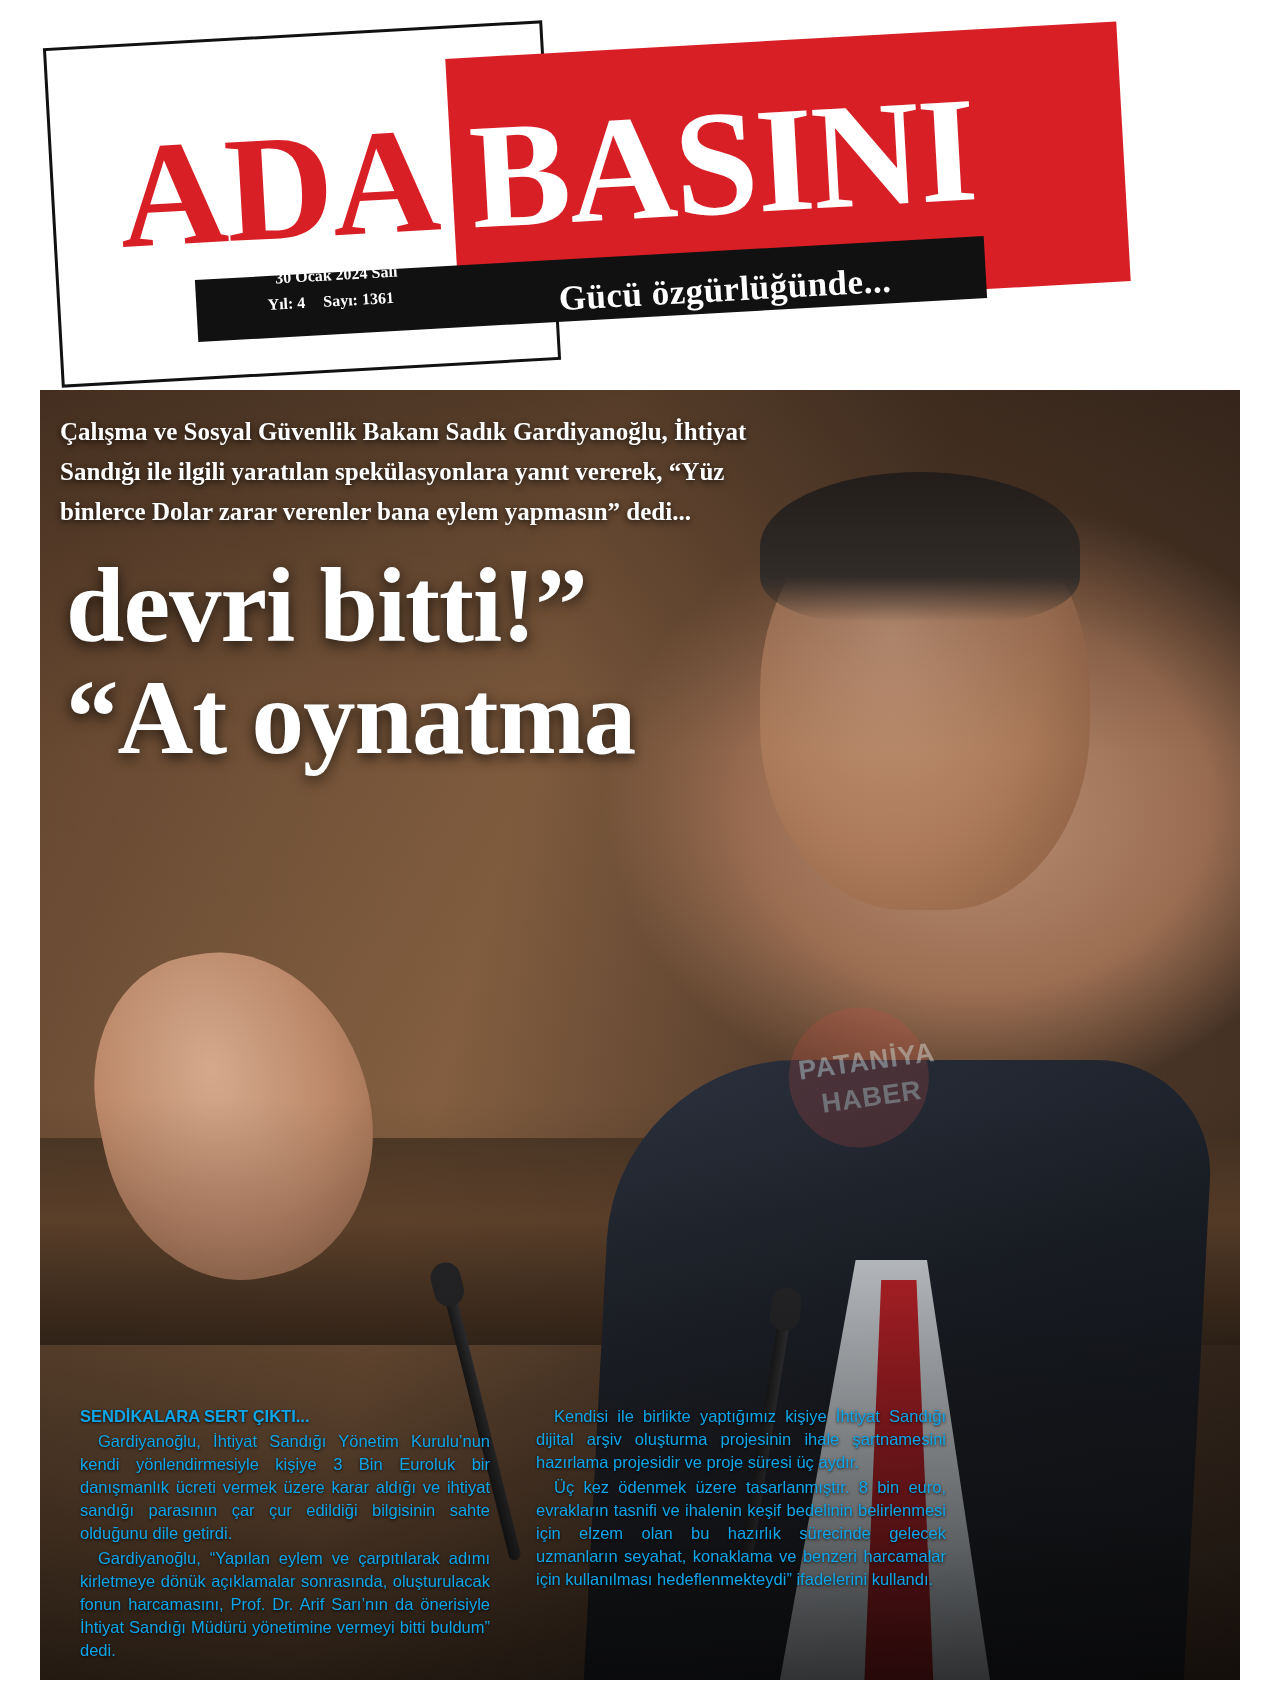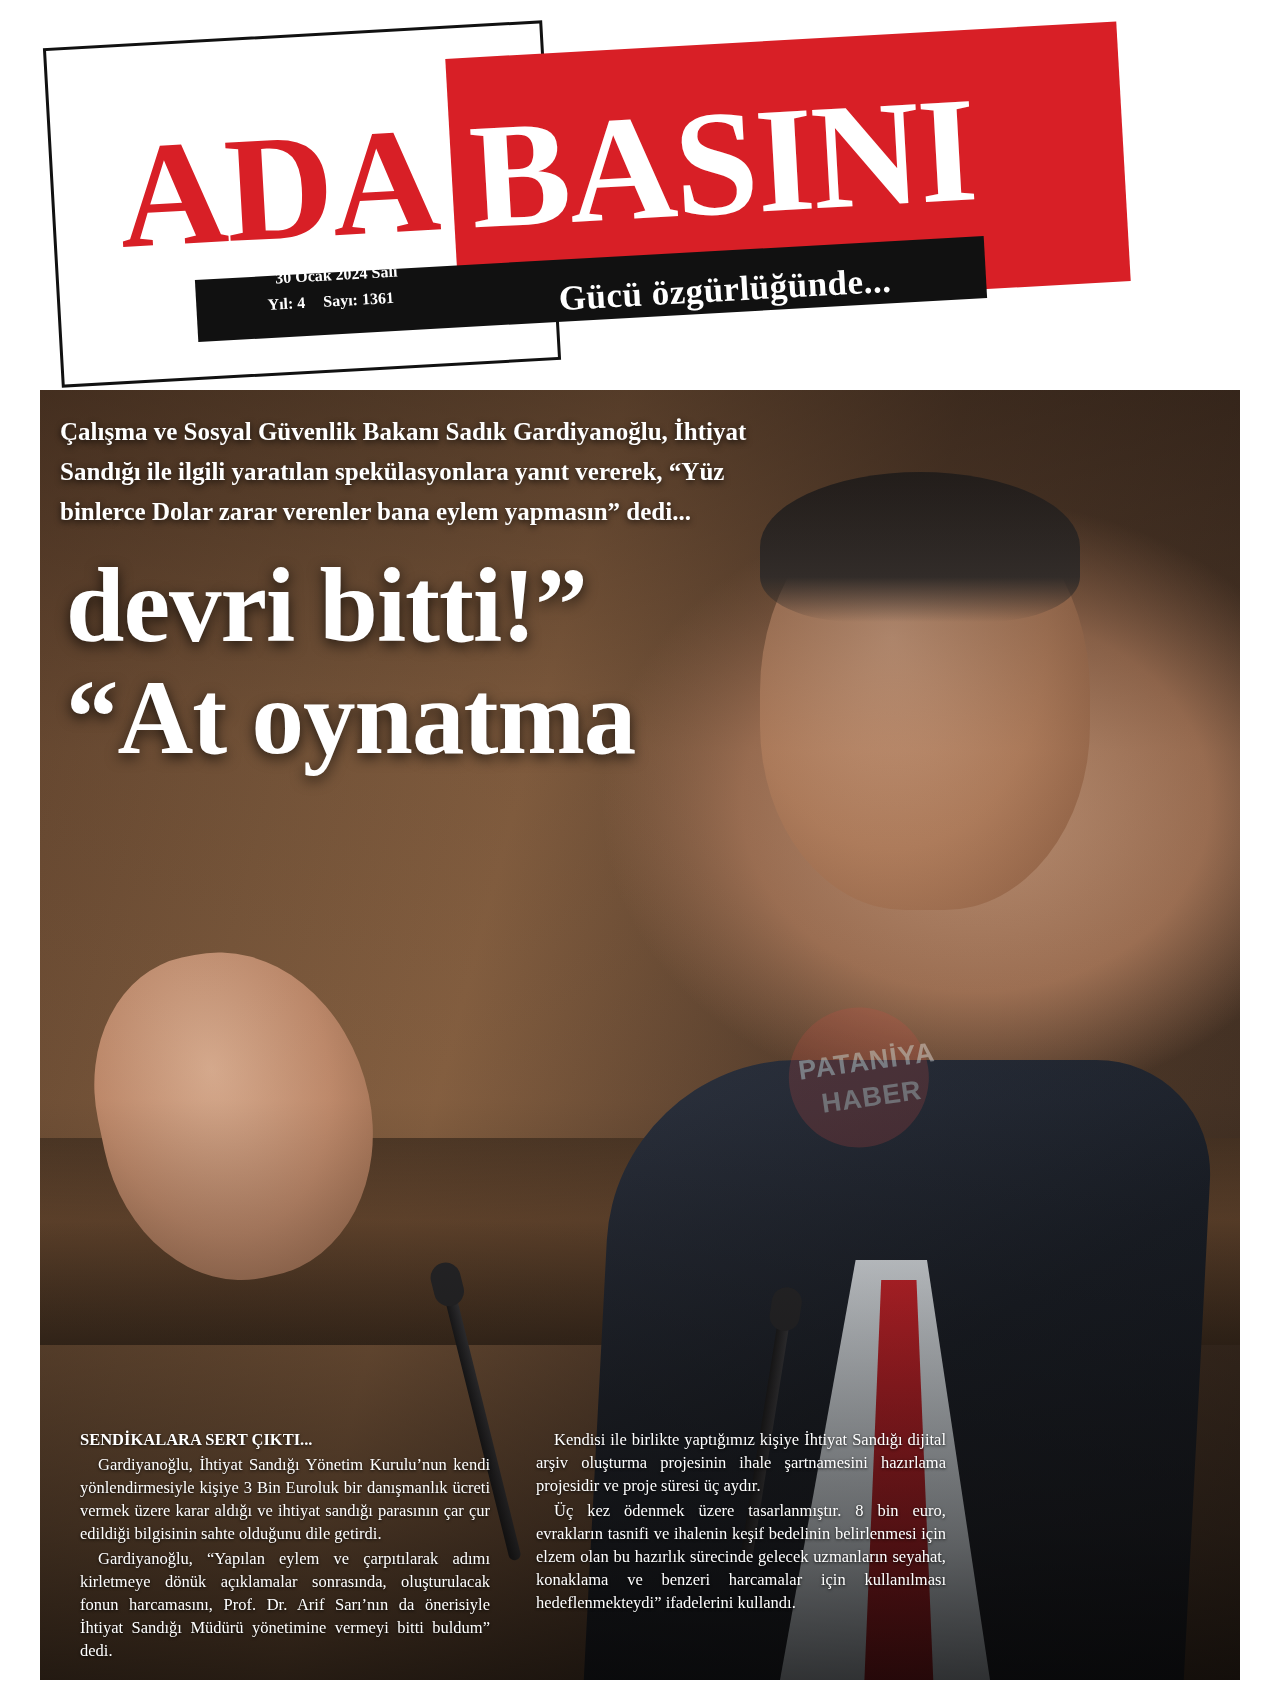--- a/index.html
+++ b/index.html
@@ -292,22 +292,22 @@
     position: absolute;
     left: 40px;
     bottom: 16px;
     width: 1120px;
     display: flex;
     gap: 46px;
     z-index: 5;
   }
   .col {
     width: 410px;
-    color: #ffffff;
-    font-family: Liberation Serif, serif;
+    color: #0ea5e9;
+    font-family: Liberation Sans, sans-serif;
     font-size: 16.5px;
     line-height: 23px;
     text-align: justify;
     text-shadow: 0 1px 3px rgba(0,0,0,.85);
   }
   .col p { margin: 0 0 2px 0; text-indent: 18px; }
   .col .lead { text-indent: 0; }
   .col .lead b { font-weight: bold; }
 </style>
 </head>

